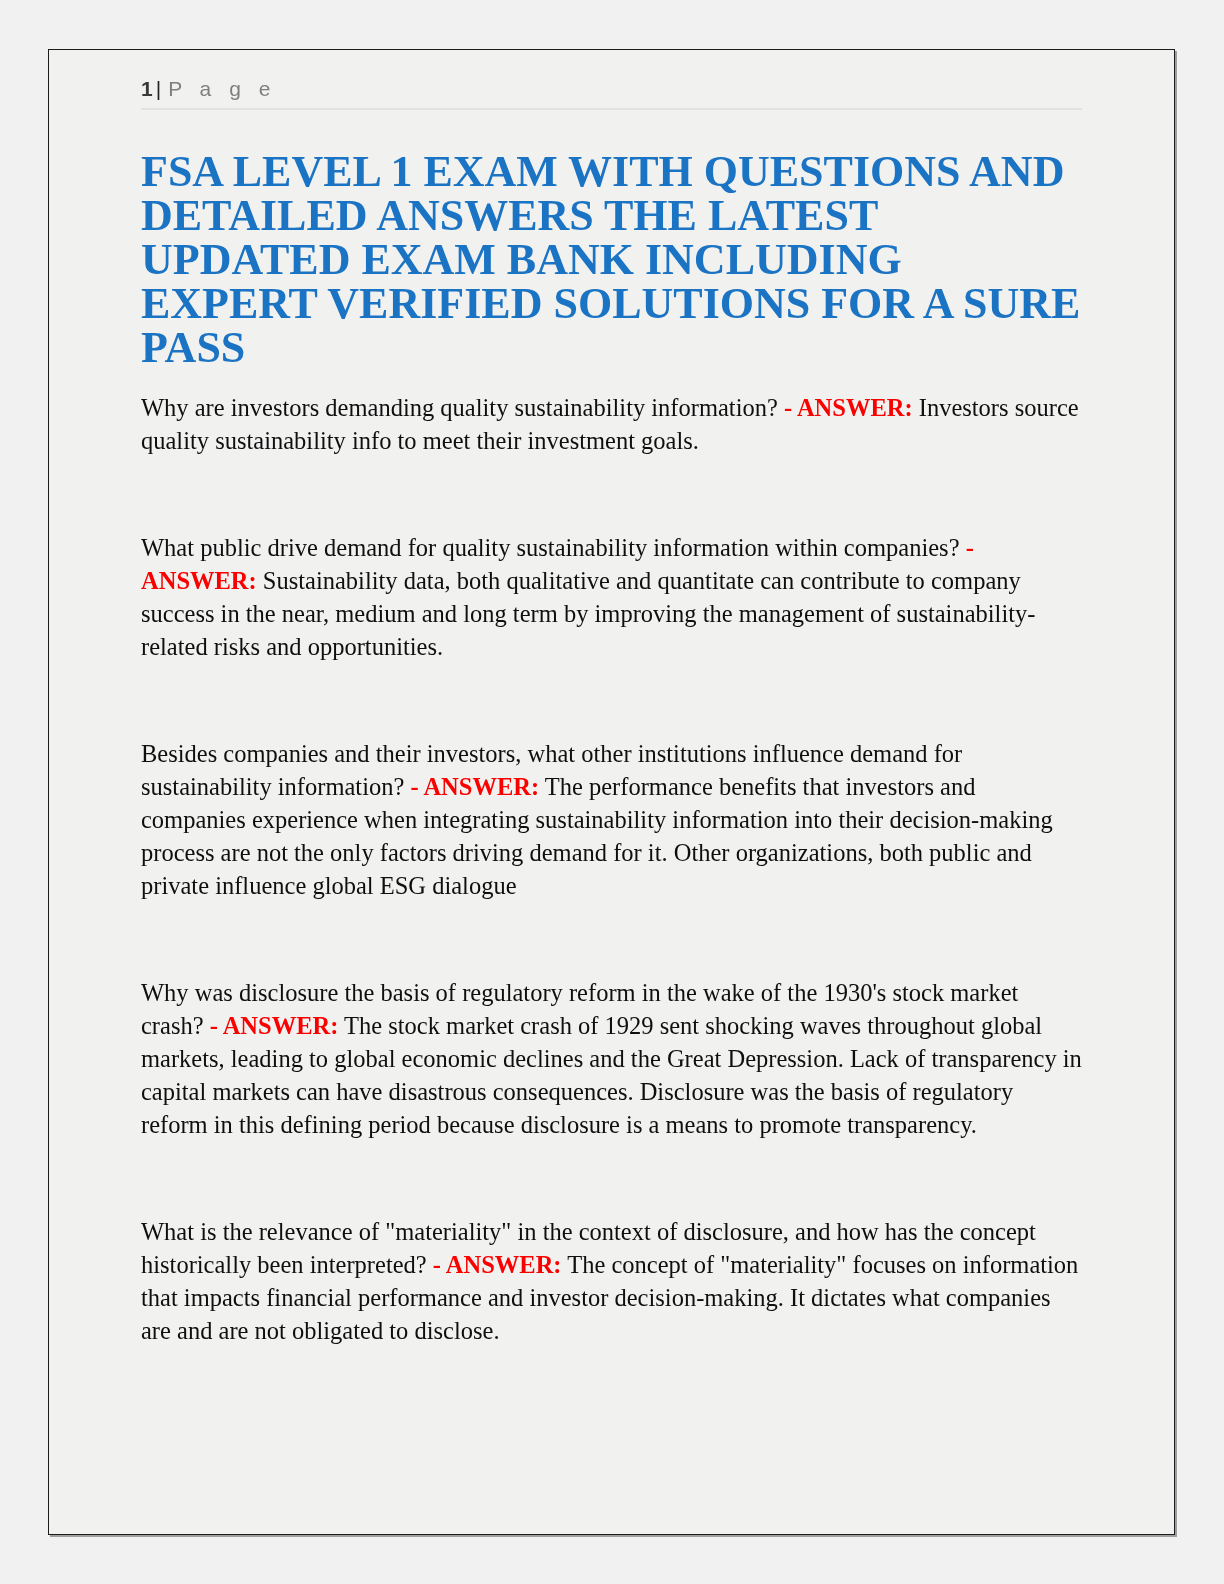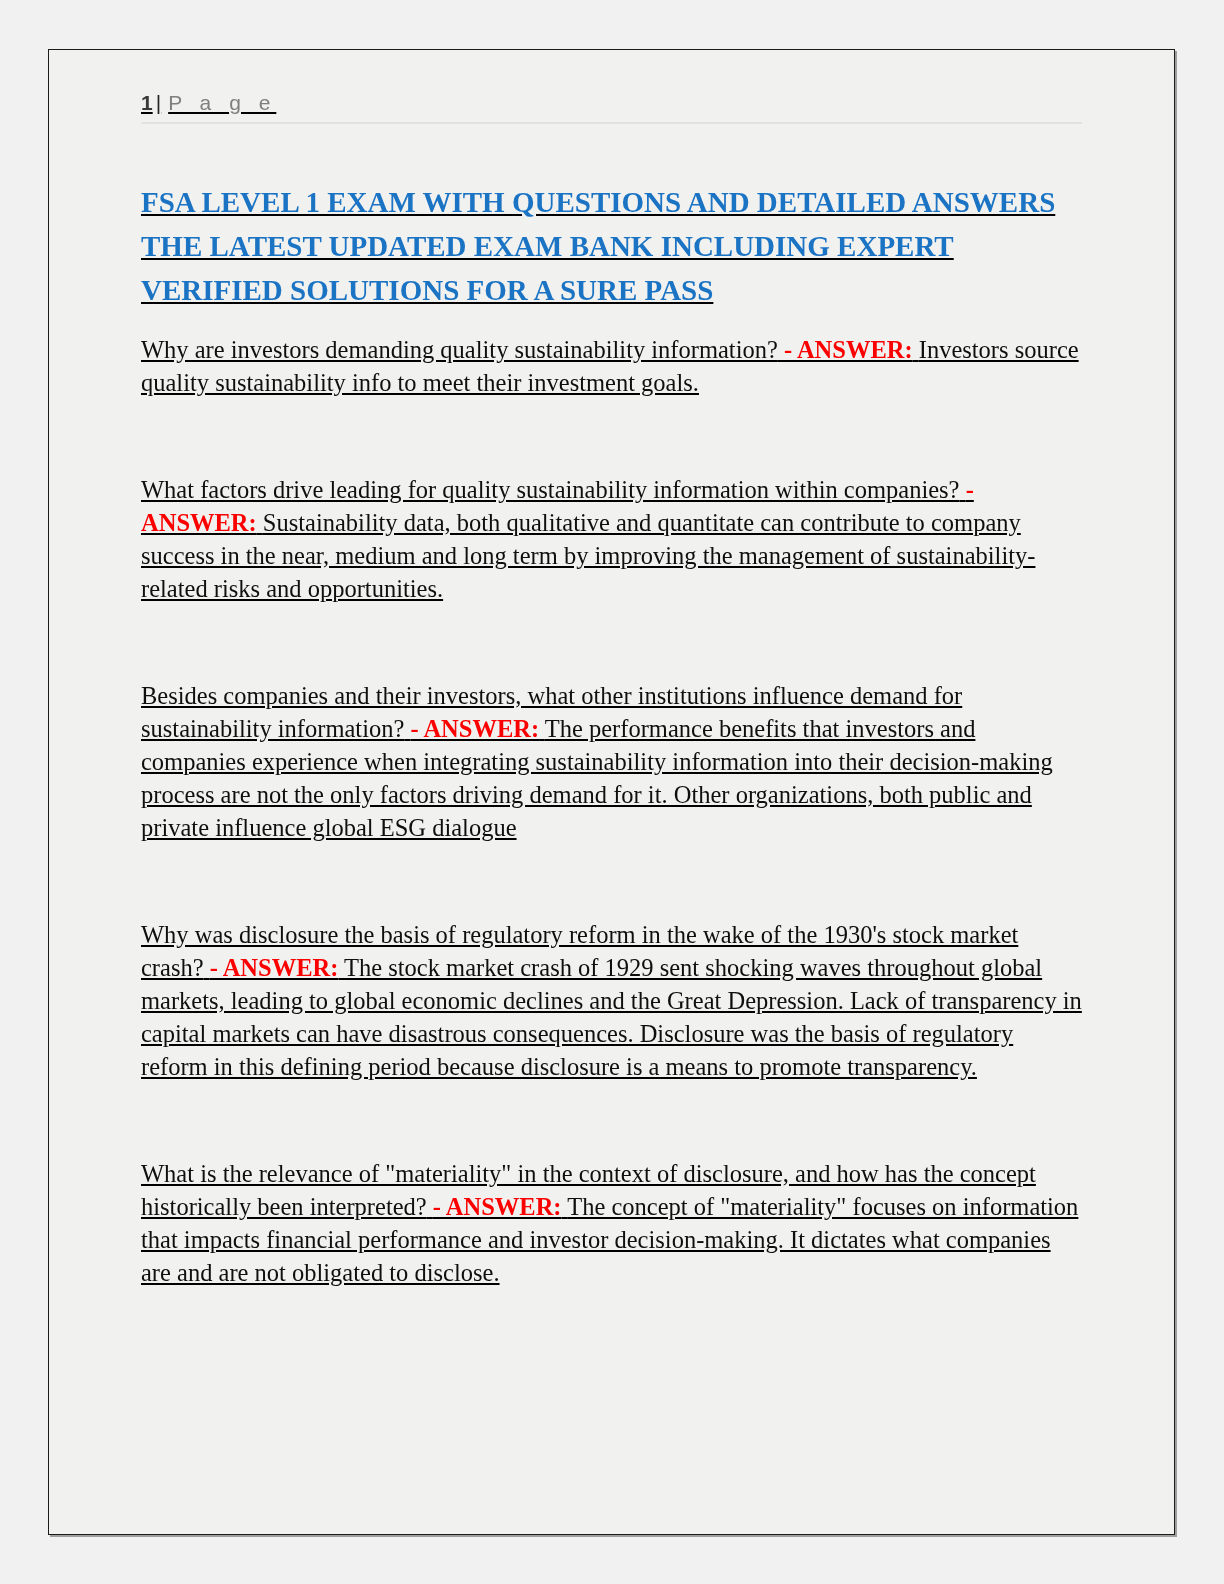--- a/index.html
+++ b/index.html
@@ -14,22 +14,21 @@
   .page {
     position: absolute;
     left: 48px;
     top: 49px;
     width: 1127px;
     height: 1486px;
     box-sizing: border-box;
     background: #f1f1f0;
     border: 1px solid #1c1c1c;
     box-shadow: 2px 2px 0 0 #9e9e9e;
-    padding: 18px 92px;
-    text-decoration: underline;
+    padding: 4px 92px;
   }
 
   .page-header {
     margin-top: 22px;
     padding-bottom: 6px;
     border-bottom: 2px solid #e2e2e2;
     font-family: "Liberation Sans", sans-serif;
     font-size: 21px;
     line-height: 26px;
     color: #595959;
@@ -43,24 +42,24 @@
     color: #262626;
     margin: 0 7px 0 3px;
     font-weight: 400;
   }
   .page-header .plabel {
     color: #7f7f7f;
     letter-spacing: 6px;
   }
 
   .doc-title {
-    margin: 56px 0 21px 0;
+    margin: 40px 0 21px 0;
     font-family: "Liberation Serif", "DejaVu Serif", serif;
     font-weight: bold;
-    font-size: 29px;
+    font-size: 44px;
     line-height: 44px;
     color: #1b73c4;
   }
 
   .qa {
     margin: 12px 0 74px 0;
     font-family: "Liberation Serif", "DejaVu Serif", serif;
     font-size: 24.5px;
     line-height: 33px;
     color: #0f0f0f;
@@ -74,21 +73,21 @@
 <body>
 
 <div class="page">
 
   <div class="page-header"><span class="num">1</span><span class="sep">|</span><span class="plabel">P a g e</span></div>
 
   <div class="doc-title">FSA LEVEL 1 EXAM WITH QUESTIONS AND DETAILED ANSWERS THE LATEST UPDATED EXAM BANK INCLUDING EXPERT VERIFIED SOLUTIONS FOR A SURE PASS</div>
 
   <p class="qa"><span>Why are investors demanding quality sustainability information?</span> <span class="ans-label">- ANSWER:</span> <span>Investors source quality sustainability info to meet their investment goals.</span></p>
 
-  <p class="qa"><span>What factors drive leading for quality sustainability information within companies?</span> <span class="ans-label">- ANSWER:</span> <span>Sustainability data, both qualitative and quantitate can contribute to company success in the near, medium and long term by improving the management of sustainability-related risks and opportunities.</span></p>
+  <p class="qa"><span>What public drive demand for quality sustainability information within companies?</span> <span class="ans-label">- ANSWER:</span> <span>Sustainability data, both qualitative and quantitate can contribute to company success in the near, medium and long term by improving the management of sustainability-related risks and opportunities.</span></p>
 
   <p class="qa"><span>Besides companies and their investors, what other institutions influence demand for sustainability information?</span> <span class="ans-label">- ANSWER:</span> <span>The performance benefits that investors and companies experience when integrating sustainability information into their decision-making process are not the only factors driving demand for it. Other organizations, both public and private influence global ESG dialogue</span></p>
 
   <p class="qa"><span>Why was disclosure the basis of regulatory reform in the wake of the 1930's stock market crash?</span> <span class="ans-label">- ANSWER:</span> <span>The stock market crash of 1929 sent shocking waves throughout global markets, leading to global economic declines and the Great Depression. Lack of transparency in capital markets can have disastrous consequences. Disclosure was the basis of regulatory reform in this defining period because disclosure is a means to promote transparency.</span></p>
 
   <p class="qa"><span>What is the relevance of "materiality" in the context of disclosure, and how has the concept historically been interpreted?</span> <span class="ans-label">- ANSWER:</span> <span>The concept of "materiality" focuses on information that impacts financial performance and investor decision-making. It dictates what companies are and are not obligated to disclose.</span></p>
 
 </div>
 
 </body></html>

